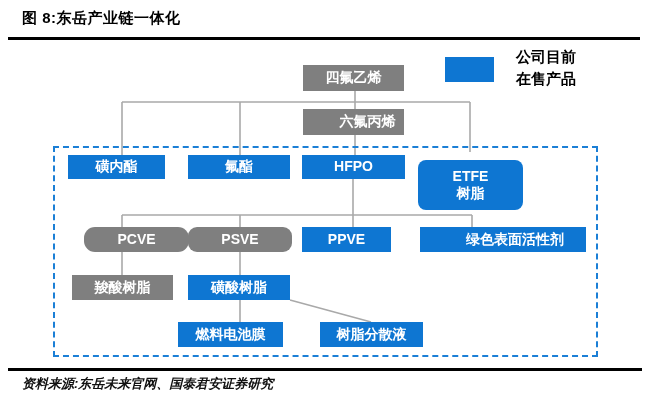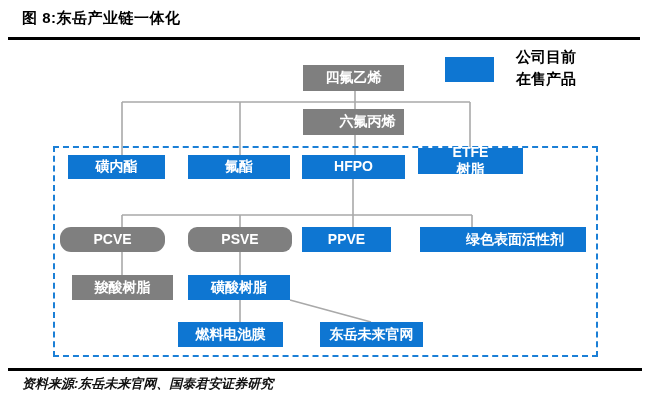--- a/index.html
+++ b/index.html
@@ -71,30 +71,30 @@
   </svg>
 
   <div class="dashed-zone"></div>
 
   <div class="node intermediate" style="left:303px; top:65px;  width:101px; height:26px;">四氟乙烯</div>
   <div class="node intermediate" style="left:303px; top:109px; width:101px; height:26px;padding-left:28px;">六氟丙烯</div>
 
   <div class="node in-sale" style="left:68px;  top:155px; width:97px;  height:24px;">磺内酯</div>
   <div class="node in-sale" style="left:302px; top:155px; width:103px; height:24px;">HFPO</div>
   <div class="node in-sale" style="left:188px; top:155px; width:102px; height:24px;">氟酯</div>
-  <div class="node in-sale" style="left:418px; top:148px; width:105px; height:26px;">ETFE
+  <div class="node in-sale" style="left:418px; top:160px; width:105px; height:50px;border-radius:8px;">ETFE
 树脂</div>
 
-  <div class="node intermediate" style="left:60px;  top:227px; width:105px; height:25px;border-radius:11px;">PCVE</div>
+  <div class="node intermediate" style="left:84px;  top:227px; width:105px; height:25px;border-radius:11px;">PCVE</div>
   <div class="node intermediate" style="left:188px; top:227px; width:104px; height:25px;border-radius:9px;">PSVE</div>
   <div class="node in-sale" style="left:302px; top:227px; width:89px; height:25px;">PPVE</div>
   <div class="node in-sale" style="left:420px; top:227px; width:166px; height:25px;padding-left:24px;">绿色表面活性剂</div>
 
   <div class="node intermediate" style="left:72px;  top:275px; width:101px; height:25px;">羧酸树脂</div>
   <div class="node in-sale" style="left:188px; top:275px; width:102px; height:25px;">磺酸树脂</div>
 
   <div class="node in-sale" style="left:178px; top:322px; width:105px; height:25px;">燃料电池膜</div>
-  <div class="node in-sale" style="left:320px; top:322px; width:103px; height:25px;">东岳未来官网</div>
+  <div class="node in-sale" style="left:320px; top:322px; width:103px; height:25px;">树脂分散液</div>
 
   <div class="footer-rule"></div>
   <div class="fig-source">资料来源:东岳未来官网、国泰君安证券研究</div>
 
 </div>
 
 </body></html>

